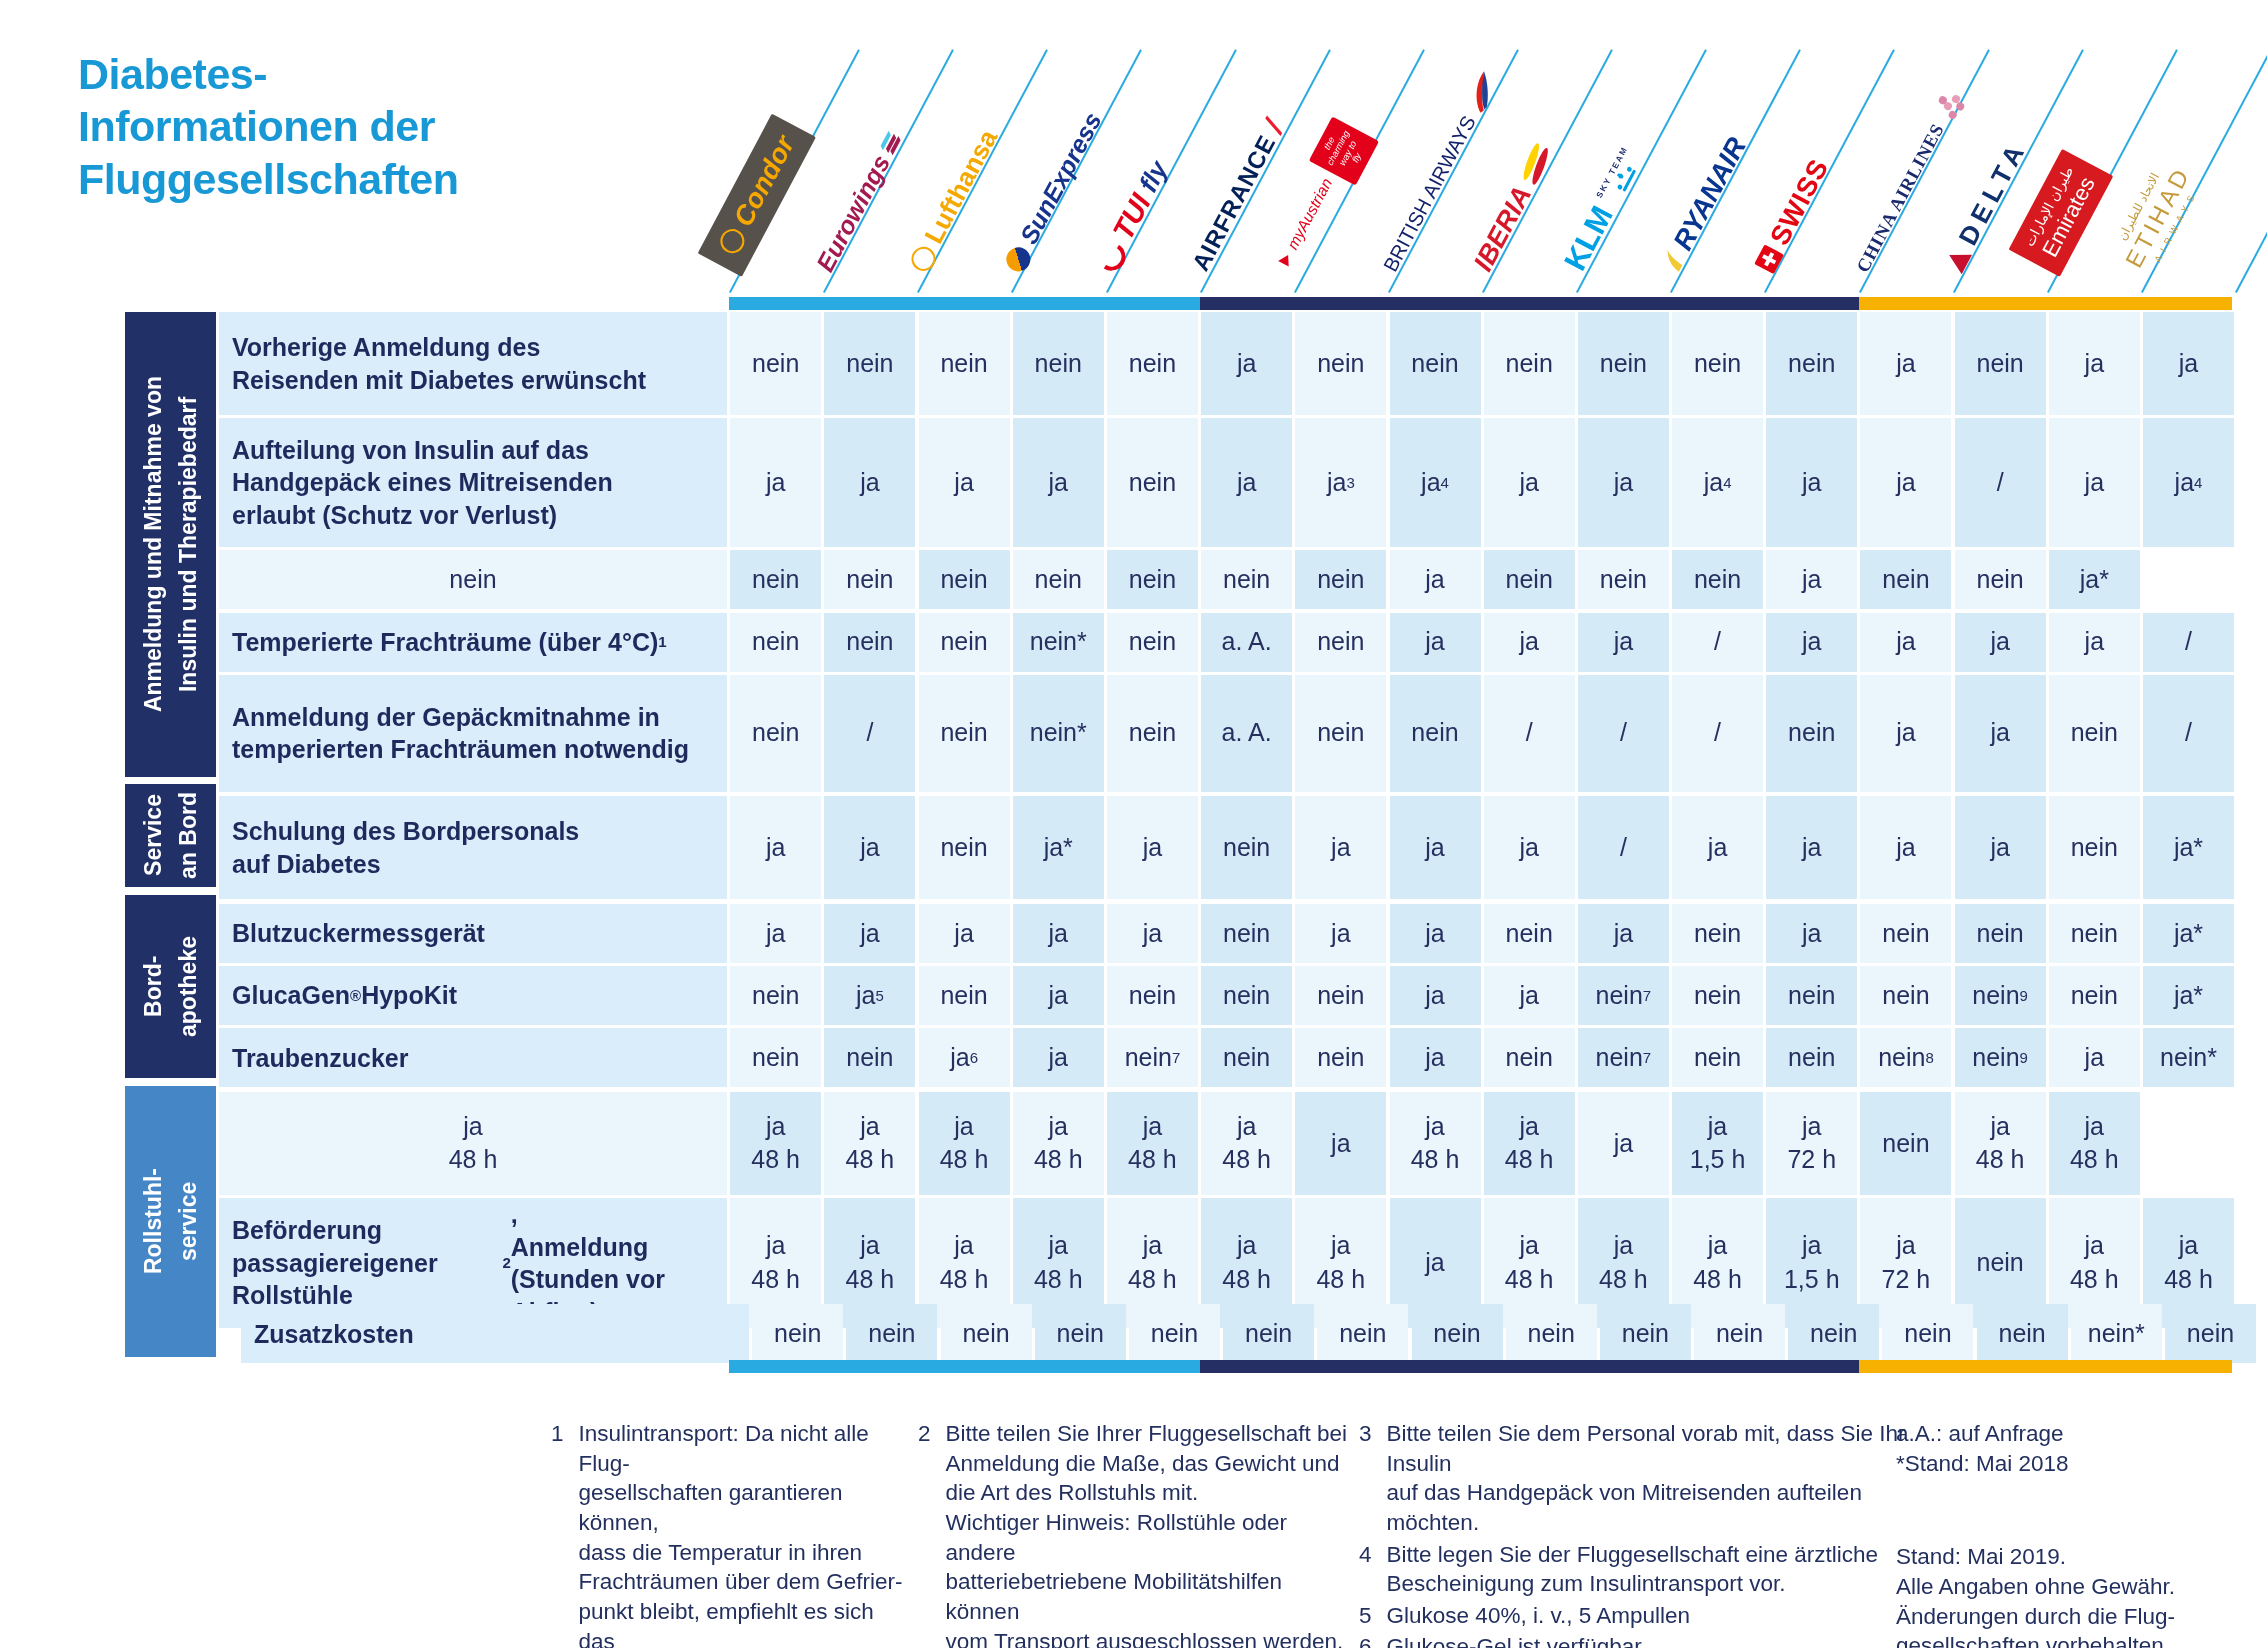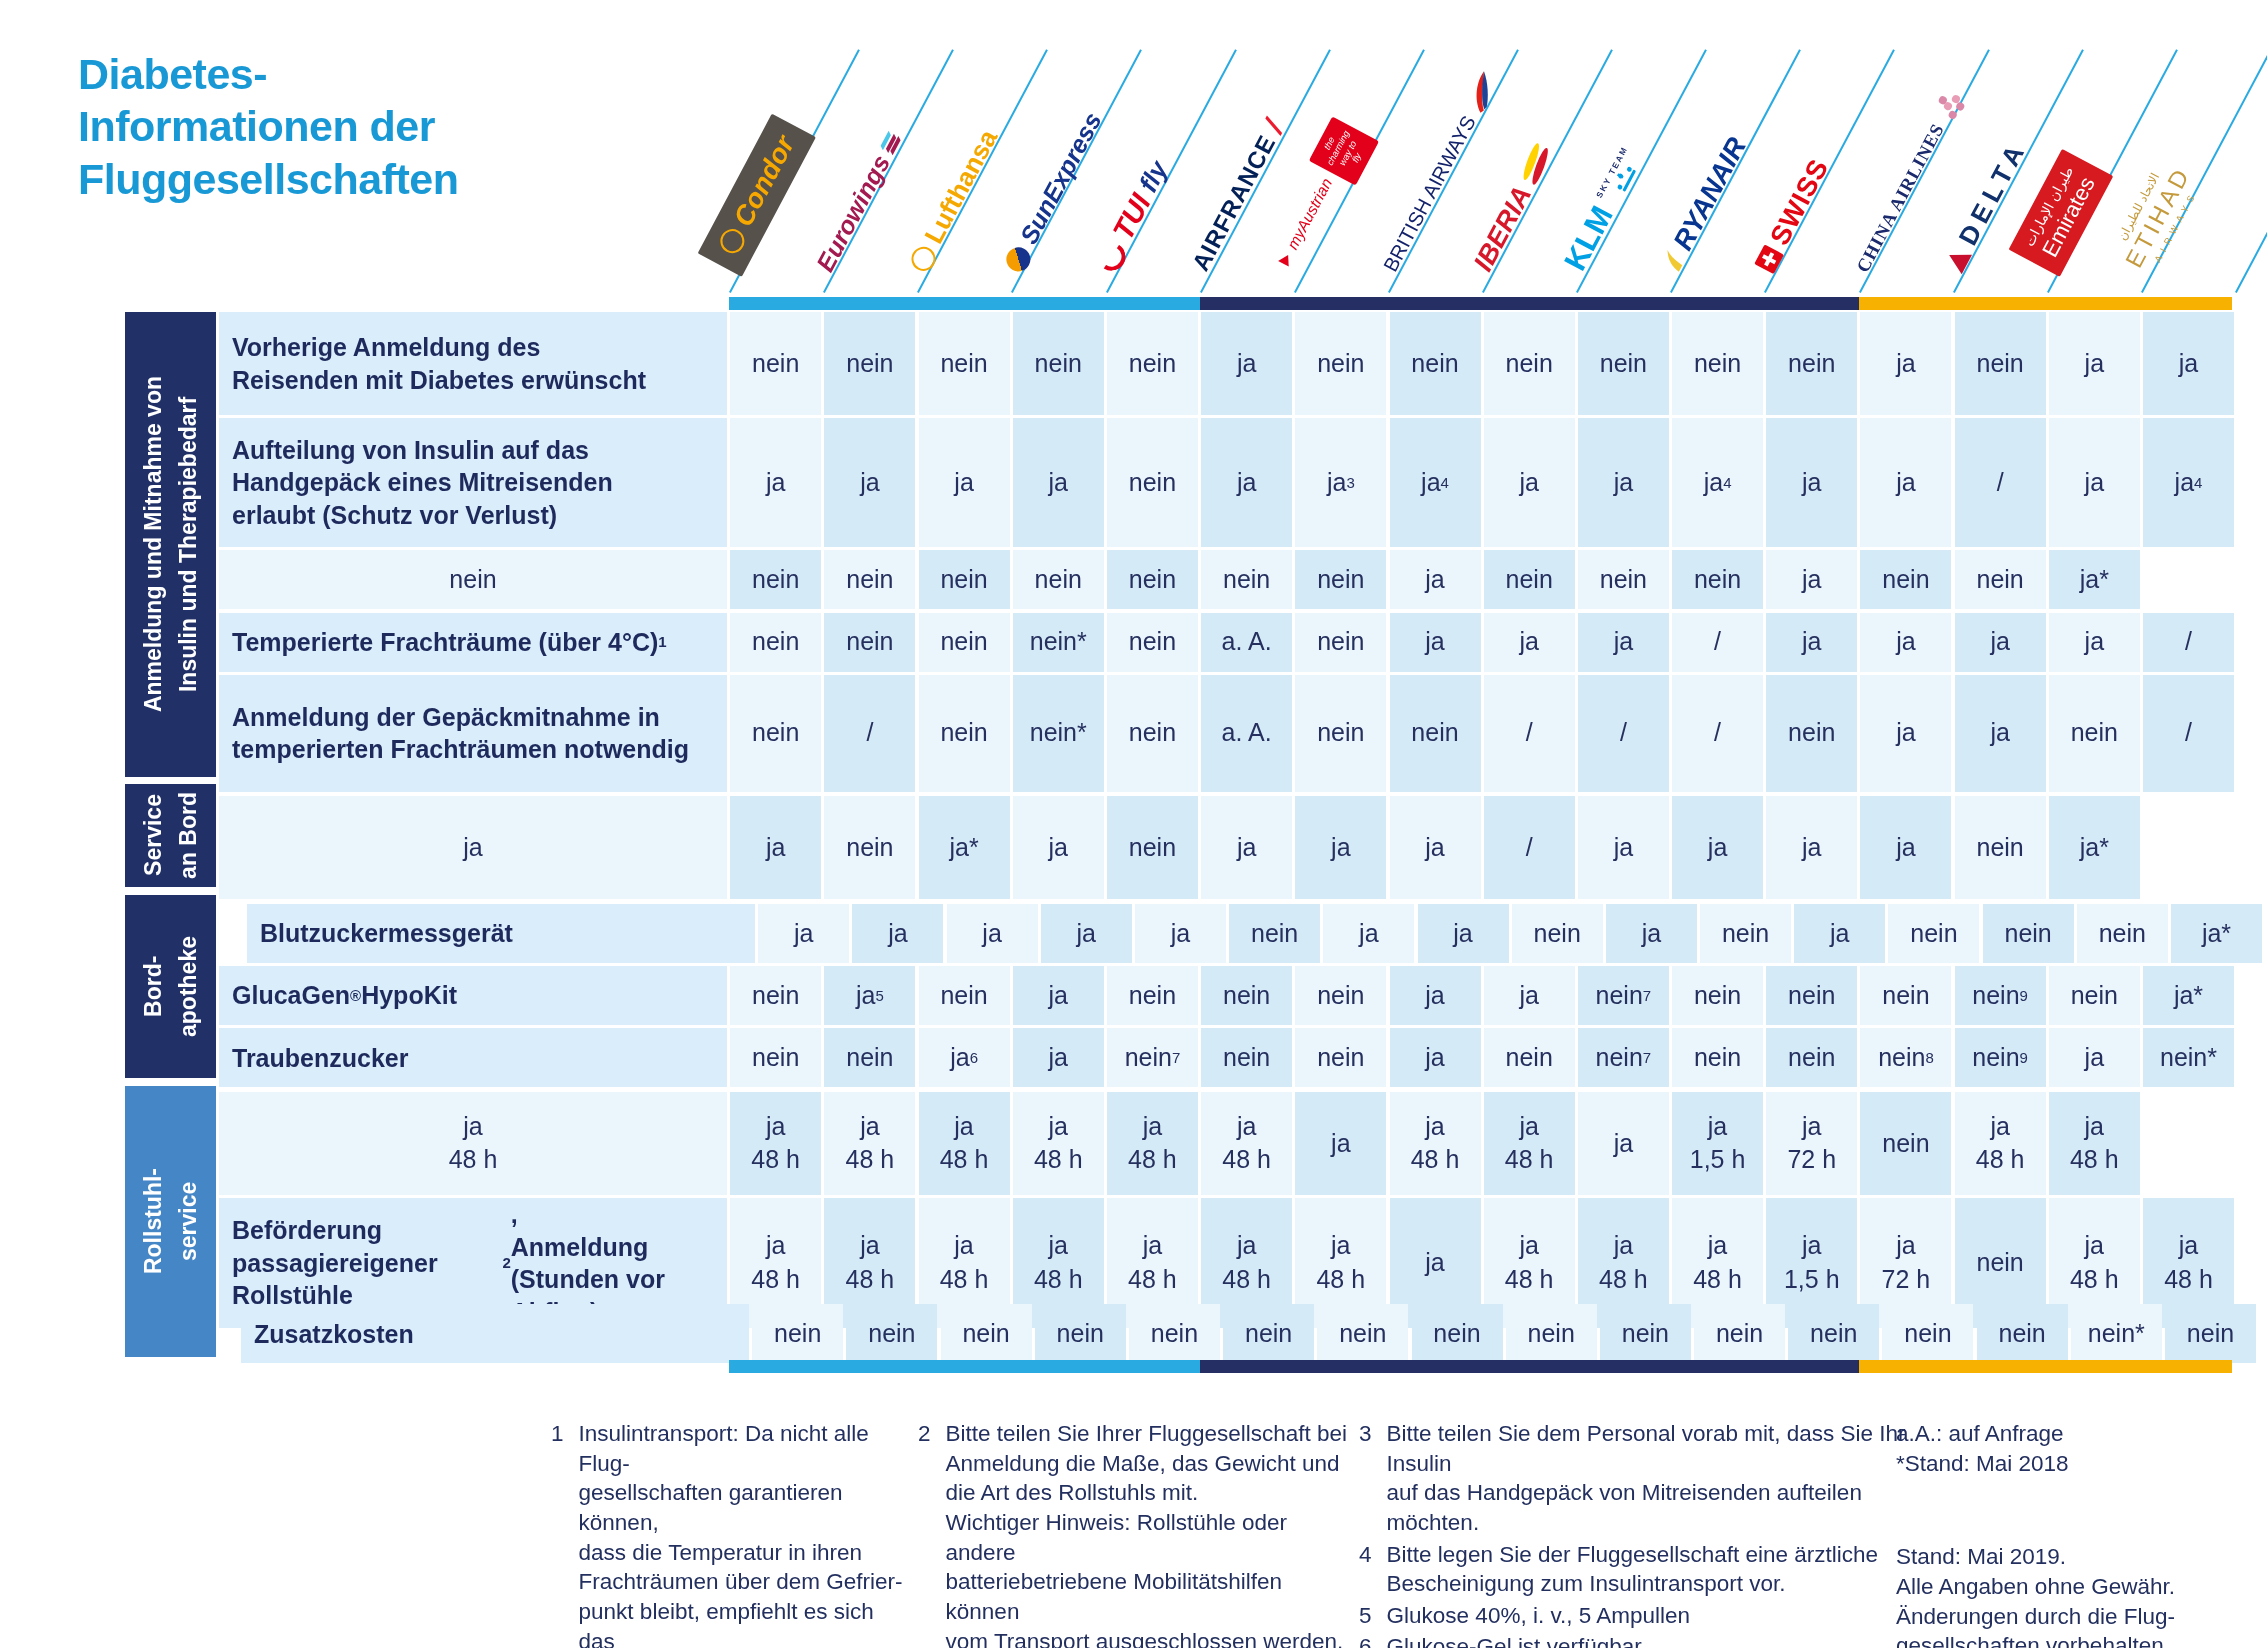--- a/index.html
+++ b/index.html
@@ -322,40 +322,41 @@
             <div class="cell c-light">/</div>
             <div class="cell c-dark">nein</div>
             <div class="cell c-light">ja</div>
             <div class="cell c-dark">ja</div>
             <div class="cell c-light">nein</div>
             <div class="cell c-dark">/</div>
           </div>
         </div>
         <div class="rgroup">
           <div class="trow" style="height: 103px;">
+            <div class="rlabel">Schulung des Bordpersonals<br>auf Diabetes</div>
             <div class="cell c-light">ja</div>
             <div class="cell c-dark">ja</div>
             <div class="cell c-light">nein</div>
             <div class="cell c-dark">ja*</div>
             <div class="cell c-light">ja</div>
             <div class="cell c-dark">nein</div>
             <div class="cell c-light">ja</div>
             <div class="cell c-dark">ja</div>
             <div class="cell c-light">ja</div>
             <div class="cell c-dark">/</div>
             <div class="cell c-light">ja</div>
             <div class="cell c-dark">ja</div>
             <div class="cell c-light">ja</div>
             <div class="cell c-dark">ja</div>
             <div class="cell c-light">nein</div>
             <div class="cell c-dark">ja*</div>
           </div>
         </div>
         <div class="rgroup">
-          <div class="trow" style="height: 59px; margin-left: 28px;">
+          <div class="trow" style="height: 59px;">
             <div class="rlabel">Blutzuckermessgerät</div>
             <div class="cell c-light">ja</div>
             <div class="cell c-dark">ja</div>
             <div class="cell c-light">ja</div>
             <div class="cell c-dark">ja</div>
             <div class="cell c-light">ja</div>
             <div class="cell c-dark">nein</div>
             <div class="cell c-light">ja</div>
             <div class="cell c-dark">ja</div>
             <div class="cell c-light">nein</div>

